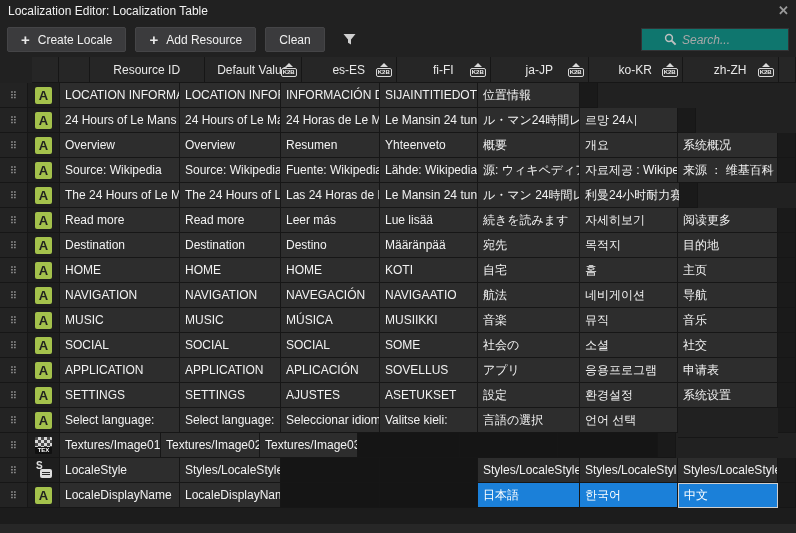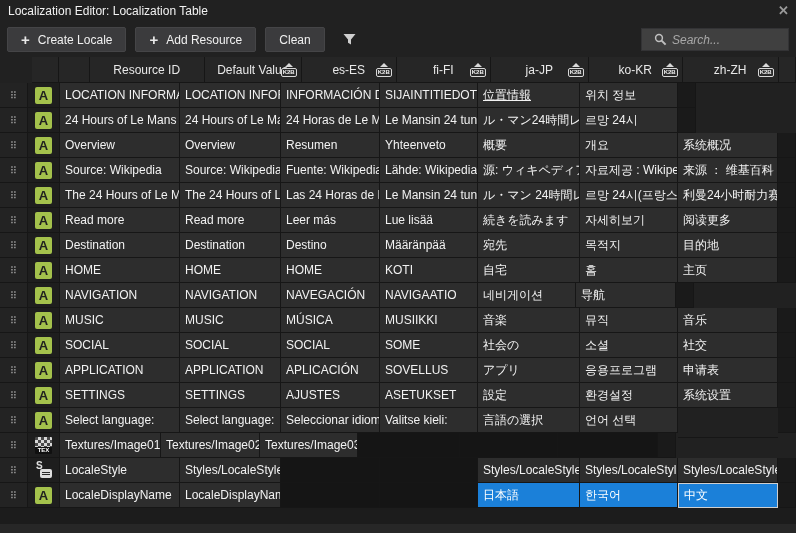--- a/index.html
+++ b/index.html
@@ -15,22 +15,22 @@
   
   .toolbar { height:35px; display:flex; align-items:center; padding:0 7px; gap:9px; }
   .tbtn {
     background:#3b3b3d; border:1px solid #454547; border-radius:2px;
     height:25px; padding:0 13px; display:flex; align-items:center; gap:8px;
     color:#f0f0f0; font-size:12px; cursor:pointer;
   }
   .plus { font-size:15px; font-weight:bold; line-height:1; color:#e8e8e8; }
   .funnel { margin-left:8px; display:flex; align-items:center; cursor:pointer; }
   .search {
-    margin-left:auto; width:148px; height:23px; background:#404040;
-    border:1px solid #333335; display:flex; align-items:center; padding:0 12px; gap:5px;
+    margin-left:auto; width:148px; height:23px; background:#0f766e;
+    border:1px solid #333335; display:flex; align-items:center; padding:0 22px; gap:5px;
   }
   .search input {
     flex:1; min-width:0; background:transparent; border:none; outline:none;
     color:#cccccc; font-size:12px; font-style:italic;
   }
   .search input::placeholder { color:#a8a8a8; font-style:italic; }
   
   .table { width:796px; }
   .hrow { display:flex; height:26px;padding-left:32px; }
   .hcell {
@@ -159,22 +159,21 @@
       </div>
       <div class="row">
         <div class="cell handle" style="width: 28px;">⠿</div>
         <div class="cell iconc" style="width: 32px;">
           <div class="res-icon">A</div>
         </div>
         <div class="cell" style="width: 120px;">LOCATION INFORMAT</div>
         <div class="cell" style="width: 101px;">LOCATION INFOR</div>
         <div class="cell" style="width: 99px;">INFORMACIÓN D</div>
         <div class="cell" style="width: 98px;">SIJAINTITIEDOT</div>
-        <div class="cell" style="width: 102px; text-decoration: underline;">位置情報</div>
-        <div class="cell" style="width: 98px;">위치 정보</div>
+        <div class="cell" style="width: 102px;">位置情報</div>
         <div class="cell filler" style="width: 18px;"></div>
       </div>
       <div class="row">
         <div class="cell handle" style="width: 28px;">⠿</div>
         <div class="cell iconc" style="width: 32px;">
           <div class="res-icon">A</div>
         </div>
         <div class="cell" style="width: 120px;">24 Hours of Le Mans</div>
         <div class="cell" style="width: 101px;">24 Hours of Le Ma</div>
         <div class="cell" style="width: 99px;">24 Horas de Le Ma</div>
@@ -214,21 +213,20 @@
       <div class="row">
         <div class="cell handle" style="width: 28px;">⠿</div>
         <div class="cell iconc" style="width: 32px;">
           <div class="res-icon">A</div>
         </div>
         <div class="cell" style="width: 120px;">The 24 Hours of Le M</div>
         <div class="cell" style="width: 101px;">The 24 Hours of L</div>
         <div class="cell" style="width: 99px;">Las 24 Horas de L</div>
         <div class="cell" style="width: 98px;">Le Mansin 24 tunn</div>
         <div class="cell" style="width: 102px;">ル・マン 24時間レース</div>
-        <div class="cell" style="width: 98px;">르망 24시(프랑스</div>
         <div class="cell" style="width: 100px;">利曼24小时耐力赛</div>
         <div class="cell filler" style="width: 18px;"></div>
       </div>
       <div class="row">
         <div class="cell handle" style="width: 28px;">⠿</div>
         <div class="cell iconc" style="width: 32px;">
           <div class="res-icon">A</div>
         </div>
         <div class="cell" style="width: 120px;">Read more</div>
         <div class="cell" style="width: 101px;">Read more</div>
@@ -269,20 +267,21 @@
       </div>
       <div class="row">
         <div class="cell handle" style="width: 28px;">⠿</div>
         <div class="cell iconc" style="width: 32px;">
           <div class="res-icon">A</div>
         </div>
         <div class="cell" style="width: 120px;">NAVIGATION</div>
         <div class="cell" style="width: 101px;">NAVIGATION</div>
         <div class="cell" style="width: 99px;">NAVEGACIÓN</div>
         <div class="cell" style="width: 98px;">NAVIGAATIO</div>
+        <div class="cell" style="width: 102px;">航法</div>
         <div class="cell" style="width: 98px;">네비게이션</div>
         <div class="cell" style="width: 100px;">导航</div>
         <div class="cell filler" style="width: 18px;"></div>
       </div>
       <div class="row">
         <div class="cell handle" style="width: 28px;">⠿</div>
         <div class="cell iconc" style="width: 32px;">
           <div class="res-icon">A</div>
         </div>
         <div class="cell" style="width: 120px;">MUSIC</div>

